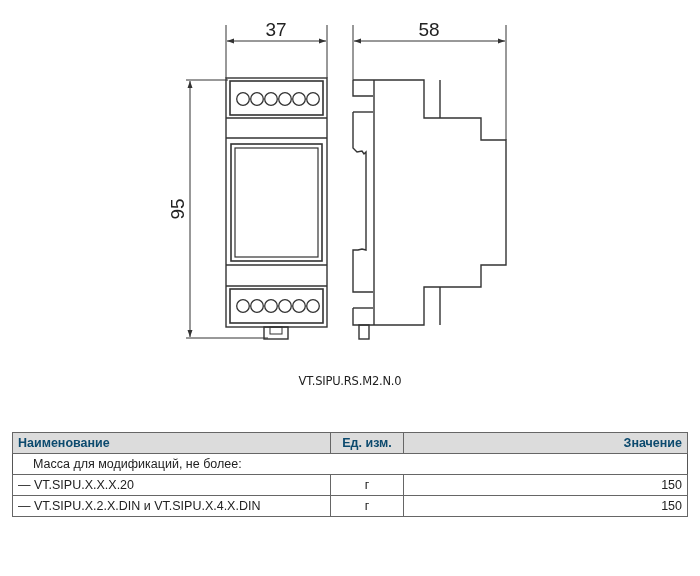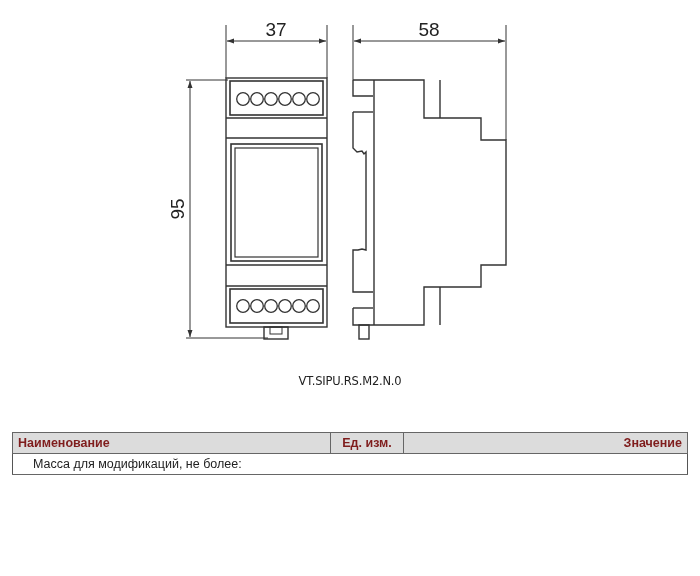--- a/index.html
+++ b/index.html
@@ -2,21 +2,21 @@
 <html><head>
   <meta charset="utf-8">
   <style>
     html, body { margin: 0; padding: 0; background: #ffffff; }
     body { width: 700px; height: 576px; position: relative; overflow: hidden; font-family: "Liberation Sans", sans-serif; color: #222; }
     #drawing { position: absolute; left: 0; top: 0; width: 700px; height: 360px; }
     .dim-label { font-family: "Liberation Sans", sans-serif; font-size: 19px; fill: #222; }
     #model-title { position: absolute; left: 0; top: 374px; width: 700px; text-align: center; font-family: "DejaVu Sans", sans-serif; font-weight: normal; font-size: 11.5px; color: #222; letter-spacing: -0.2px; }
     #spec-table { position: absolute; left: 12px; top: 432px; width: 676px; border-collapse: collapse; font-size: 12.5px; border: 1.5px solid #555; }
     #spec-table th, #spec-table td { border: 1.2px solid #666; height: 20px; padding: 0 5px; line-height: 20px; white-space: nowrap; }
-    #spec-table th { background: #dcdcdc; font-weight: bold; font-size: 12.5px; color: #7f1d1d; }
+    #spec-table th { background: #dcdcdc; font-weight: bold; font-size: 12.5px; color: #0c4a6e; }
     #spec-table th.c-name { text-align: left; }
     #spec-table .c-name { width: 307px; }
     #spec-table .c-unit { width: 62px; text-align: center; }
     #spec-table .c-val { text-align: right; }
     #spec-table td.group { border-bottom: 1.2px solid #666; padding-left: 20px; }
     #spec-table tr.group-row td { border-left: 1.5px solid #555; border-right: 1.5px solid #555; }
   </style>
 </head>
 <body>
 
@@ -111,14 +111,24 @@
     <tr>
       <th class="c-name">Наименование</th>
       <th class="c-unit">Ед. изм.</th>
       <th class="c-val">Значение</th>
     </tr>
   </thead>
   <tbody>
     <tr class="group-row">
       <td colspan="3" class="group" style="border-left:1.5px solid #555;border-right:1.5px solid #555;">Масса для модификаций, не более:</td>
     </tr>
+    <tr>
+      <td class="c-name">— VT.SIPU.X.X.X.20</td>
+      <td class="c-unit">г</td>
+      <td class="c-val">150</td>
+    </tr>
+    <tr>
+      <td class="c-name">— VT.SIPU.X.2.X.DIN и VT.SIPU.X.4.X.DIN</td>
+      <td class="c-unit">г</td>
+      <td class="c-val">150</td>
+    </tr>
   </tbody>
 </table>
 
 </body></html>

